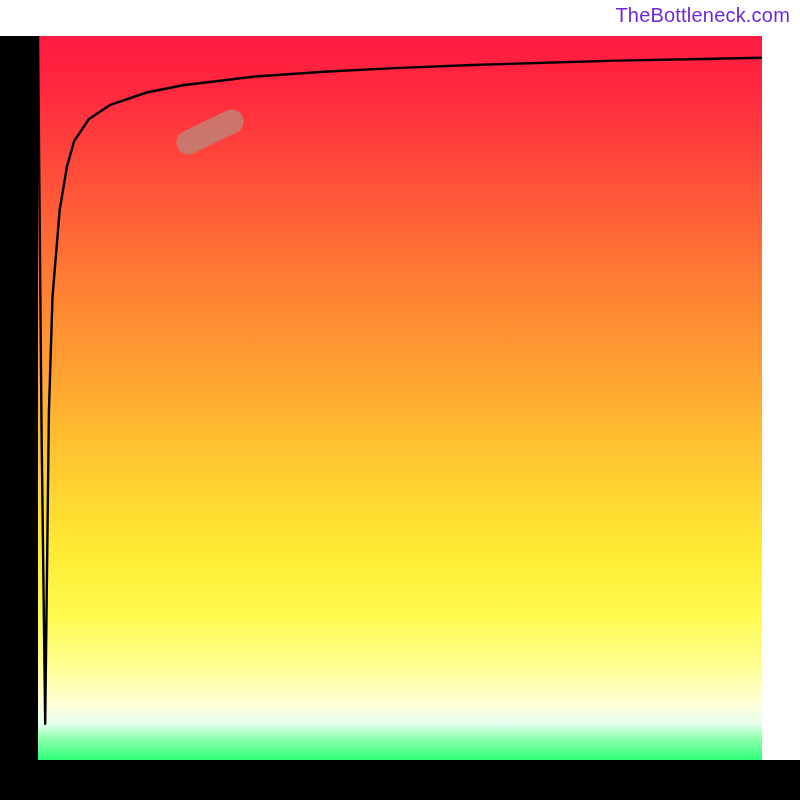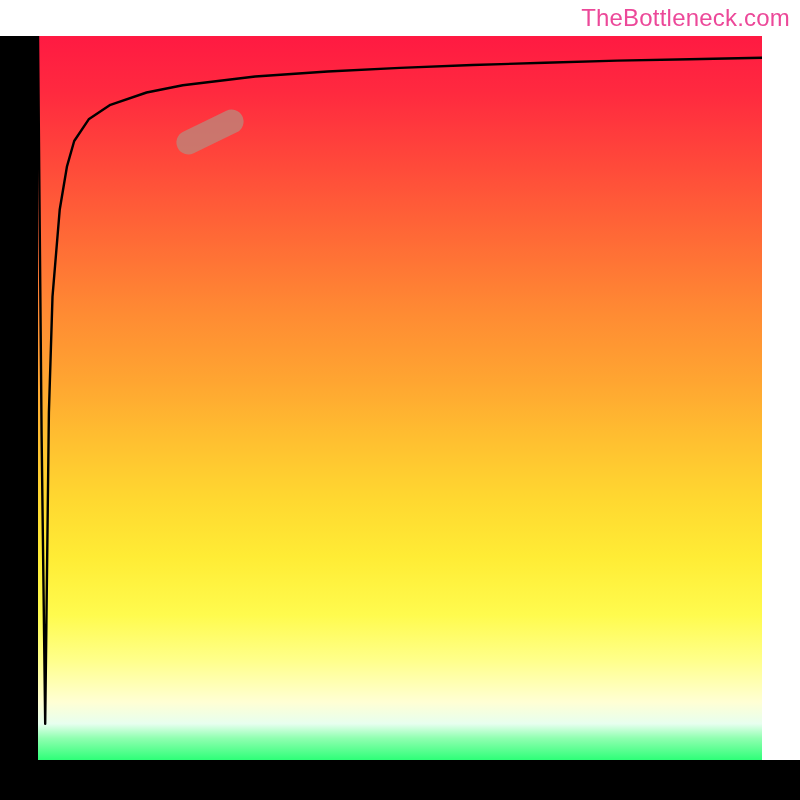--- a/index.html
+++ b/index.html
@@ -7,22 +7,22 @@
   .stage {
     position: relative;
     width: 800px;
     height: 800px;
   }
   .watermark {
     position: absolute;
     top: 4px;
     right: 10px;
     font-family: Arial, Helvetica, sans-serif;
-    font-size: 24px;
-    color: #ec4899;
+    font-size: 20px;
+    color: #6d28d9;
     font-weight: 400;
     letter-spacing: 0.2px;
   }
   .plot {
     position: absolute;
     left: 0;
     top: 0;
     width: 800px;
     height: 800px;
   }

